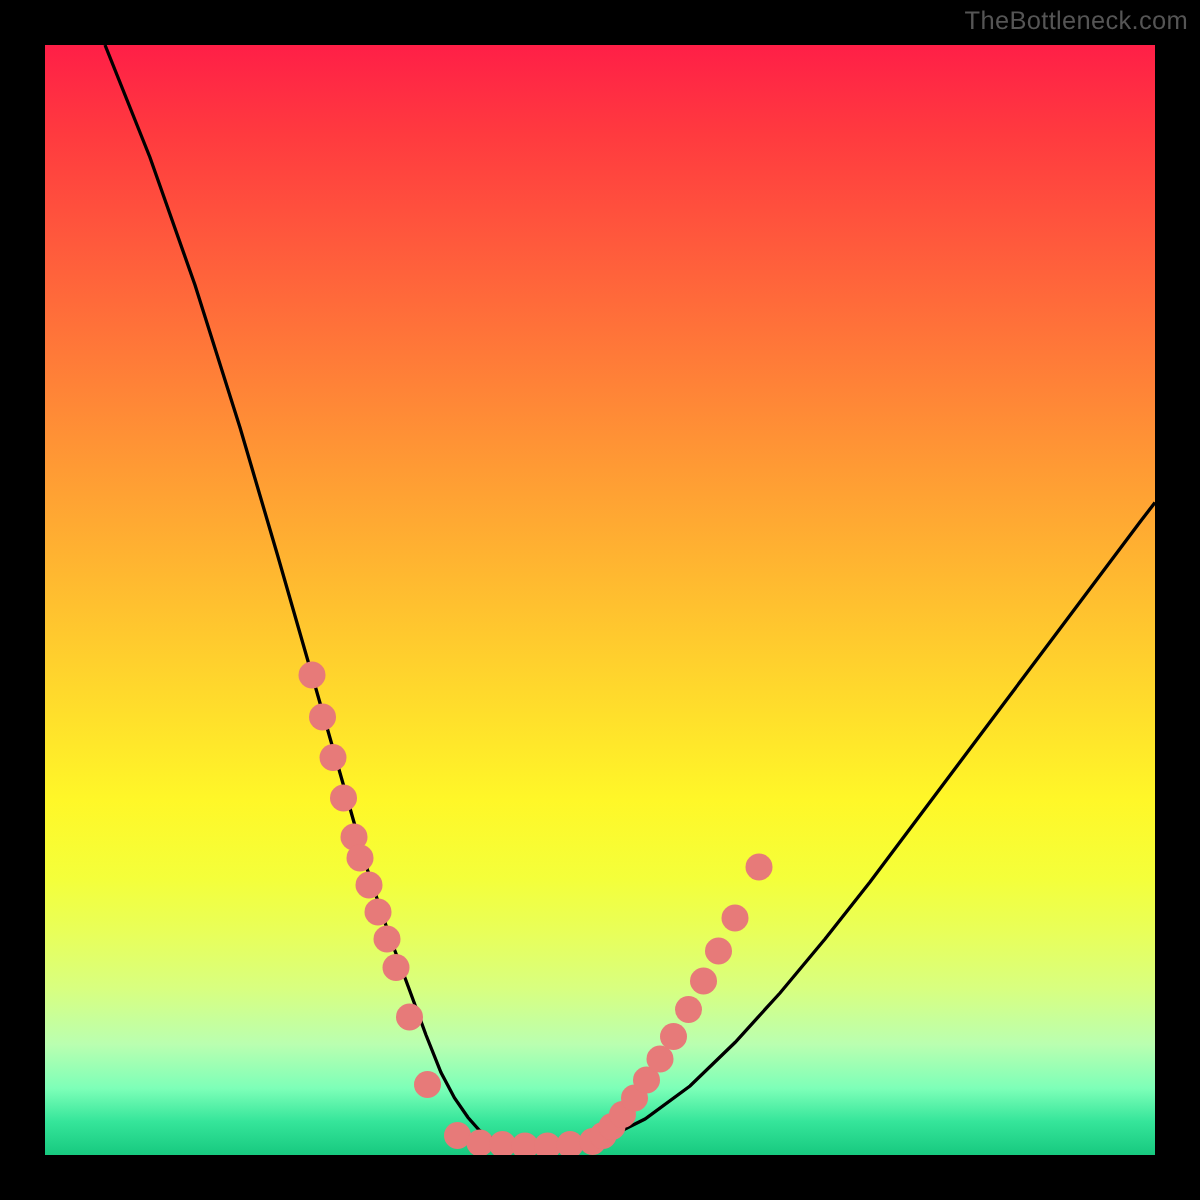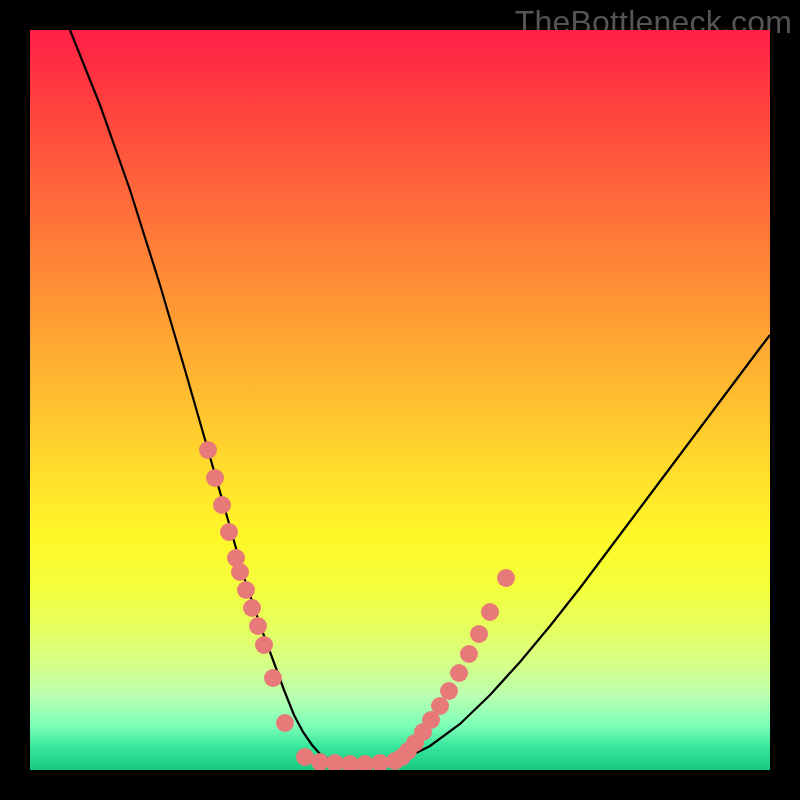--- a/index.html
+++ b/index.html
@@ -42,21 +42,21 @@
       #7dffb8 94%,
       #35e59a 97%,
       #17c97f 100%
     );
   }
   .watermark {
     position: absolute;
     top: 4px;
     right: 8px;
     color: #555;
-    font-size: 32px;
+    font-size: 17px;
     font-weight: 400;
     letter-spacing: 0.2px;
     user-select: none;
     margin-left: 12px;
   }
   svg.curve {
     position: absolute;
     top: 0;
     left: 0;
     width: 740px;

